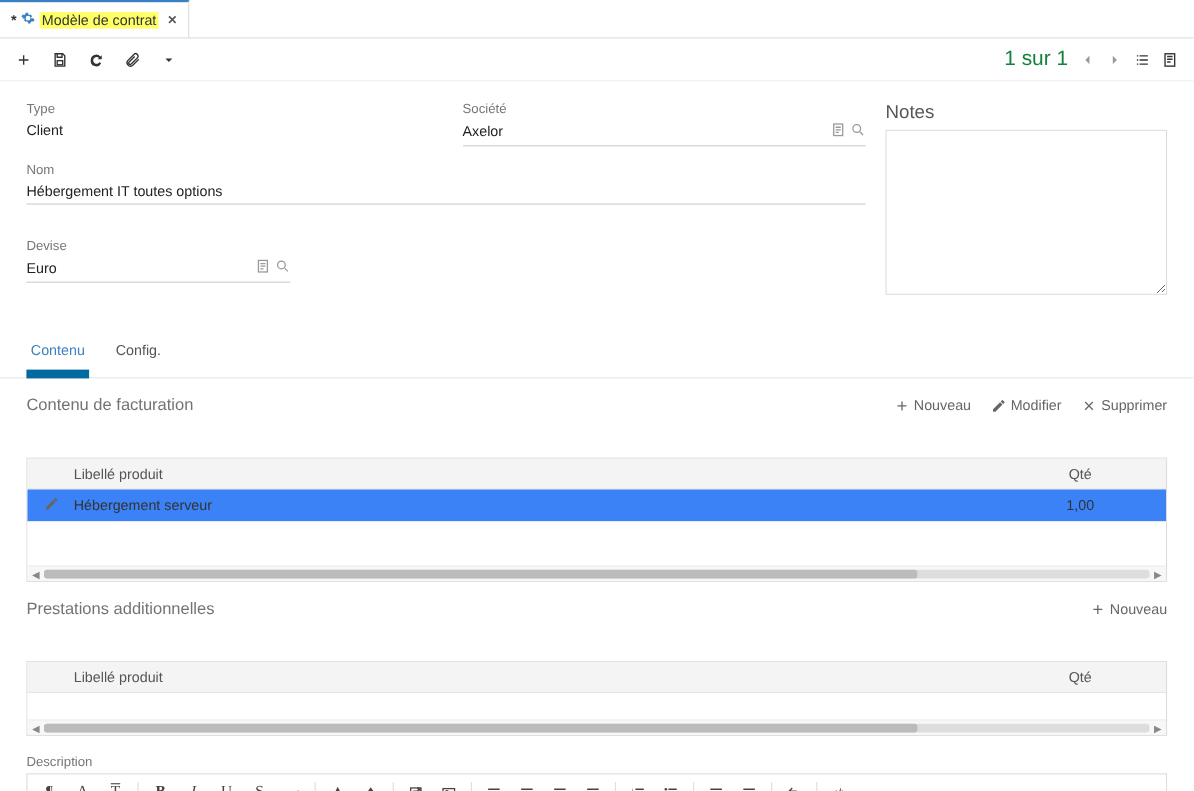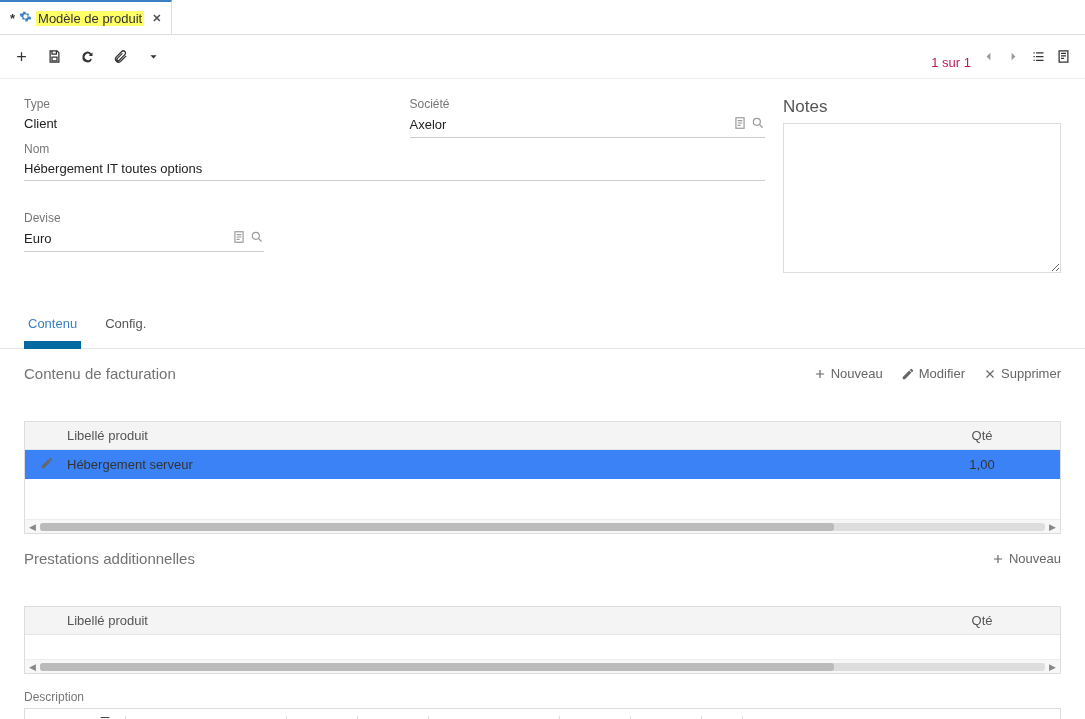--- a/index.html
+++ b/index.html
@@ -38,28 +38,28 @@
   }
   .toolbar-right {
     margin-left: auto;
     display: flex;
     align-items: center;
     gap: 10px;
   }
   .toolbar svg, .icon-btn svg { width: 15px; height: 15px; }
   .icon-btn { cursor: pointer; color: #333; display: inline-flex; }
   .icon-btn.muted { color: #999; }
-  .pager-text { font-size: 13px; color: #be185d; margin-top: 12px; }
+  .pager-text { font-size: 19px; color: #15803d; }
   .main {
     display: flex;
     padding: 18px 24px 0 24px;
     gap: 18px;
   }
-  .left-col { flex: 1; display: flex; flex-direction: column; gap: 4px; }
-  .right-col { width: 278px; }
+  .left-col { flex: 1; display: flex; flex-direction: column; gap: 14px; }
+  .right-col { width: 256px; }
   .row2 { display: flex; gap: 30px; }
   .field { flex: 1; display: flex; flex-direction: column; gap: 2px; }
   .field-label { font-size: 12px; color: #777; }
   .field-value {
     border-bottom: 1px solid #ccc;
     padding: 3px 0 4px 0;
     font-size: 13px;
     color: #222;
     display: flex;
     align-items: center;
@@ -166,21 +166,21 @@
 <body>
 
 <div class="tab-bar">
   <div class="tab">
     <span class="dirty">*</span>
     <span class="gear">
       <svg viewBox="0 0 24 24" width="13" height="13" fill="currentColor">
           <path d="M12 8a4 4 0 1 0 0 8 4 4 0 0 0 0-8zm9 4a7 7 0 0 1-.1 1.2l2.1 1.6-2 3.4-2.5-1a7 7 0 0 1-2 1.2l-.4 2.6h-4l-.4-2.6a7 7 0 0 1-2-1.2l-2.5 1-2-3.4 2.1-1.6A7 7 0 0 1 3 12a7 7 0 0 1 .1-1.2L1 9.2l2-3.4 2.5 1a7 7 0 0 1 2-1.2L7.9 3h4l.4 2.6a7 7 0 0 1 2 1.2l2.5-1 2 3.4-2.1 1.6c.1.4.1.8.1 1.2z"></path>
         </svg>
     </span>
-    <span class="title">Modèle de produit</span>
+    <span class="title">Modèle de contrat</span>
     <span class="close">✕</span>
   </div>
 </div>
 
 <div class="toolbar">
   <span class="icon-btn">
     <svg viewBox="0 0 24 24" fill="currentColor">
         <path d="M11 5h2v6h6v2h-6v6h-2v-6H5v-2h6z"></path>
       </svg>
   </span>

